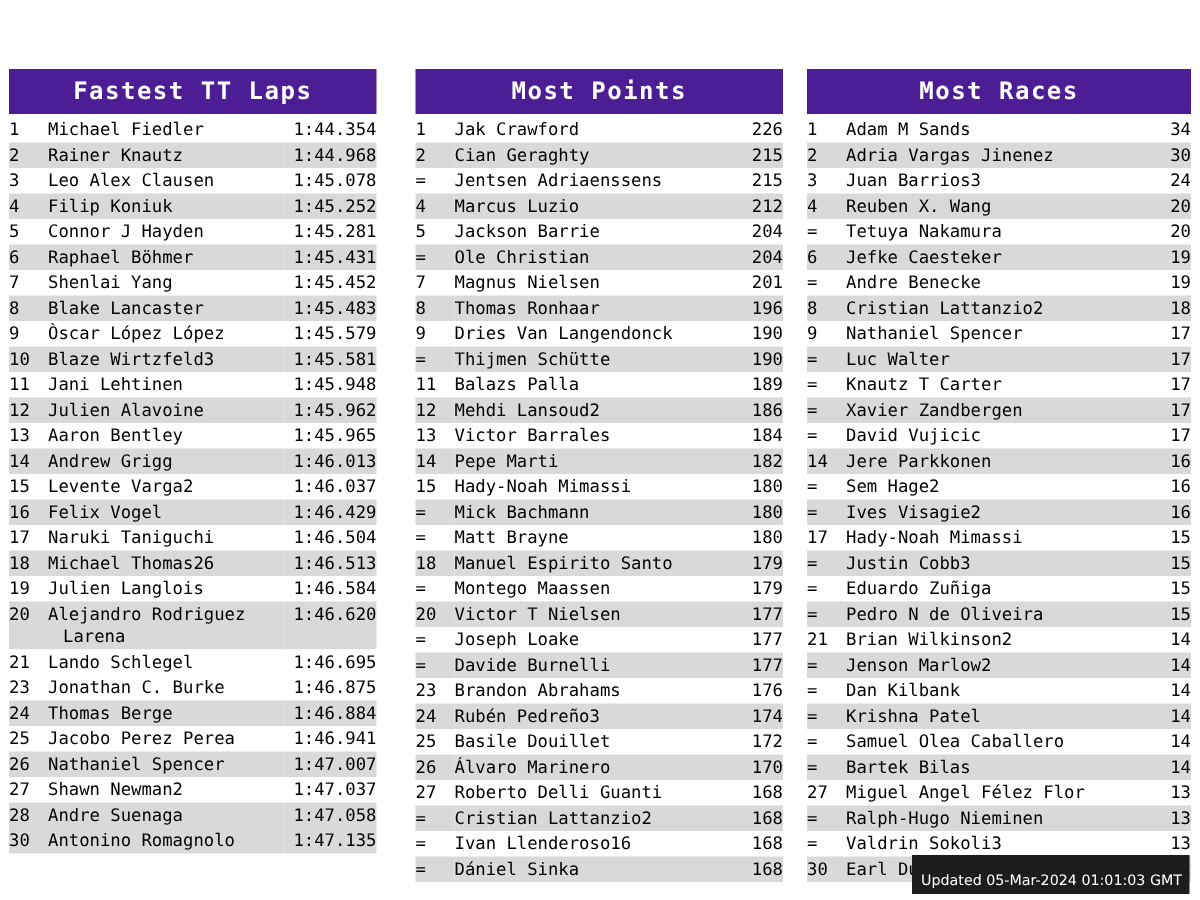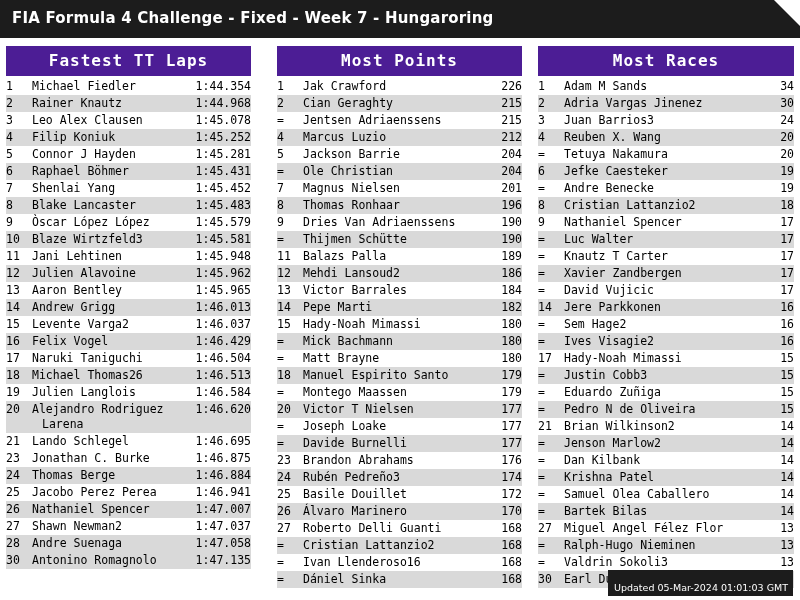--- a/index.html
+++ b/index.html
@@ -114,24 +114,20 @@
     font-size: 9.5px;
     padding: 12px 5px 3px 6px;
     white-space: nowrap;
   }
 </style>
 </head>
 <body>
 
 <div class="page">
 
-  <div class="titlebar">
-    <div class="title">FIA Formula 4 Challenge - Fixed - Week 7 - Hungaroring</div>
-    <div class="corner"></div>
-  </div>
 
   <div class="col col-1">
     <div class="col-head">Fastest TT Laps</div>
     <table class="rank">
       <tbody>
           <tr class="odd">
             <td class="pos">1</td>
             <td class="name">Michael Fiedler</td>
             <td class="val">1:44.354</td>
           </tr>
@@ -316,21 +312,21 @@
             <td class="name">Magnus Nielsen</td>
             <td class="val">201</td>
           </tr>
           <tr class="even">
             <td class="pos">8</td>
             <td class="name">Thomas Ronhaar</td>
             <td class="val">196</td>
           </tr>
           <tr class="odd">
             <td class="pos">9</td>
-            <td class="name">Dries Van Adriaenssens</td>
+            <td class="name">Dries Van Langendonck</td>
             <td class="val">190</td>
           </tr>
           <tr class="even">
             <td class="pos">=</td>
             <td class="name">Thijmen Schütte</td>
             <td class="val">190</td>
           </tr>
           <tr class="odd">
             <td class="pos">11</td>
             <td class="name">Balazs Palla</td>

